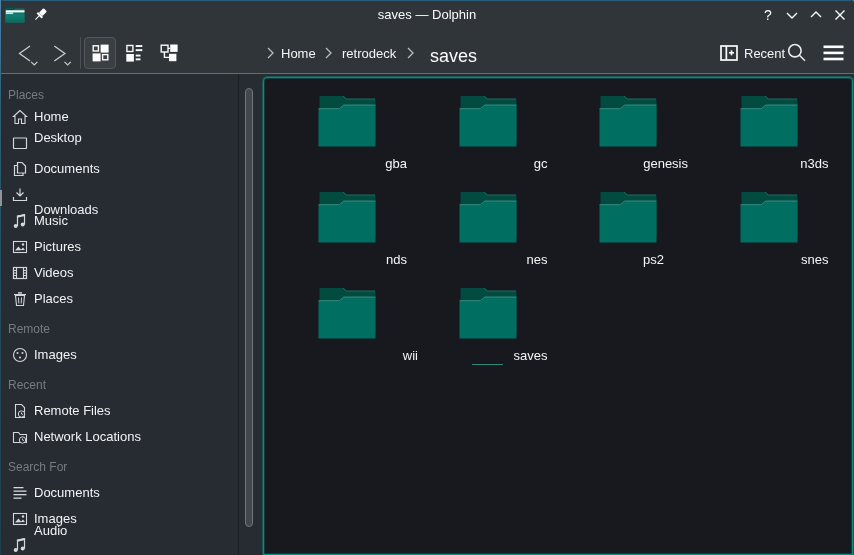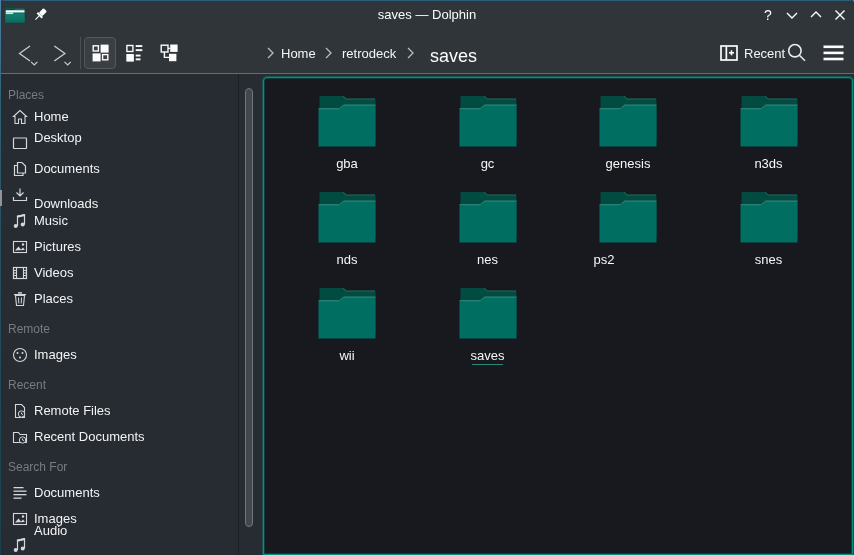--- a/index.html
+++ b/index.html
@@ -19,21 +19,21 @@
     text-align:center;color:#fcfcfc;font-size:13px;}
   .tbtn{position:absolute;color:#fcfcfc;}
   #sidebar{position:absolute;left:0;top:74px;width:263px;height:481px;background:#272b32;}
   #sidesep{position:absolute;left:238px;top:74px;width:1px;height:481px;background:#1d2022;}
   #sscroll{position:absolute;left:244.5px;top:88px;width:8px;height:439px;border-radius:4px;background:#42474c;border:1px solid #70767a;box-sizing:border-box;}
   .shead{position:absolute;left:8px;color:#767c82;font-size:12px;}
   .sitem{position:absolute;left:34px;color:#f2f3f4;font-size:13px;}
   .sicon{position:absolute;left:12px;width:16px;height:16px;}
   #view{position:absolute;left:263px;top:77px;width:590px;height:478px;
     background:#17191e;border:1px solid #00917f;border-radius:4px 4px 0 0;box-sizing:border-box;box-shadow:0 0 0 1px rgba(0,145,127,0.42), inset 0 0 0 0.5px rgba(0,145,127,0.6);}
-  .flabel{position:absolute;width:120px;text-align:center;color:#f5f6f6;font-size:13px;}
+  .flabel{position:absolute;width:120px;text-align:right;color:#f5f6f6;font-size:13px;}
   .ficon{position:absolute;width:58px;height:52px;}
   #xboxline{position:absolute;left:472px;top:364px;width:31px;height:1.2px;background:#2a877a;}
 </style>
 </head>
 <body>
 <div id="wall"></div>
 <div id="win">
   <div id="titlebar"></div>
   <div id="toolbar"></div>
   <div id="toolsep"></div>
@@ -155,21 +155,21 @@
       <div class="sitem" style="top:56px">Desktop</div>
       <svg class="sicon" style="top:87px" viewBox="0 0 16 16">
         <path d="M5.5,1.5 h4.5 l3.5,3.5 v7 h-8 z" fill="none" stroke="#d4d8da" stroke-width="1.2"></path>
         <path d="M5.5,4.5 h-3 v10 h8.5 v-2.5" fill="none" stroke="#d4d8da" stroke-width="1.2"></path>
       </svg>
       <div class="sitem" style="top:87px">Documents</div>
       <svg class="sicon" style="top:113px" viewBox="0 0 16 16">
         <path d="M8,1.5 L8,8.5 M4.5,5.5 L8,9 L11.5,5.5" stroke="#d4d8da" stroke-width="1.2" fill="none"></path>
         <path d="M1.5,10 L1.5,13.5 L14.5,13.5 L14.5,10" stroke="#d4d8da" stroke-width="1.2" fill="none"></path>
       </svg>
-      <div class="sitem" style="top:122px">Downloads</div>
+      <div class="sitem" style="top:128px">Downloads</div>
       <svg class="sicon" style="top:139px" viewBox="0 0 16 16">
         <path d="M5.5,13 L5.5,3.2 L12.5,1.7 L12.5,11.5" stroke="#d4d8da" stroke-width="1.2" fill="none"></path>
         <path d="M5,3.8 L13,2" stroke="#d4d8da" stroke-width="2"></path>
         <circle cx="3.7" cy="13" r="2" fill="#d4d8da"></circle>
         <circle cx="10.7" cy="11.5" r="2" fill="#d4d8da"></circle>
       </svg>
       <div class="sitem" style="top:139px">Music</div>
       <svg class="sicon" style="top:165px" viewBox="0 0 16 16">
         <rect x="1.5" y="2.5" width="13" height="11" fill="none" stroke="#d4d8da" stroke-width="1.1"></rect>
         <path d="M3,11.5 L6.5,7.5 L9,10.5 L11,8.5 L13,11 Z" fill="#d4d8da"></path>
@@ -202,21 +202,21 @@
         <path d="M3.5,1.5 h6 l3,3 v10 h-9 z" fill="none" stroke="#d4d8da" stroke-width="1.1"></path>
         <circle cx="9.5" cy="11" r="3.2" fill="#272b32" stroke="#d4d8da" stroke-width="1"></circle>
         <path d="M9.5,9.5 L9.5,11 L11,11.5" stroke="#d4d8da" stroke-width="1" fill="none"></path>
       </svg>
       <div class="sitem" style="top:329px">Remote Files</div>
       <svg class="sicon" style="top:355px" viewBox="0 0 16 16">
         <path d="M1.5,3.5 h5 l1.5,2 h6.5 v8 h-13 z" fill="none" stroke="#d4d8da" stroke-width="1.1"></path>
         <circle cx="10.5" cy="11" r="3.2" fill="#272b32" stroke="#d4d8da" stroke-width="1"></circle>
         <path d="M10.5,9.5 L10.5,11 L12,11.5" stroke="#d4d8da" stroke-width="1" fill="none"></path>
       </svg>
-      <div class="sitem" style="top:355px">Recent Documents</div>
+      <div class="sitem" style="top:355px">Network Locations</div>
       <div class="shead" style="top:386px">Search For</div>
       <svg class="sicon" style="top:411px" viewBox="0 0 16 16">
         <rect x="1.5" y="2" width="10" height="1.3" fill="#d4d8da"></rect>
         <rect x="1.5" y="5.5" width="13" height="1.3" fill="#d4d8da"></rect>
         <rect x="1.5" y="9" width="13" height="1.3" fill="#d4d8da"></rect>
         <rect x="1.5" y="12.5" width="8" height="1.3" fill="#d4d8da"></rect>
       </svg>
       <div class="sitem" style="top:411px">Documents</div>
       <svg class="sicon" style="top:437px" viewBox="0 0 16 16">
         <rect x="1.5" y="2.5" width="13" height="11" fill="none" stroke="#d4d8da" stroke-width="1.1"></rect>
@@ -261,18 +261,18 @@
     </svg><div class="flabel" style="left:708.5px;top:156px">n3ds</div><svg class="ficon" style="left:318px;top:190.5px" viewBox="0 0 58 52">
       <use href="#folder"></use>
     </svg><div class="flabel" style="left:287px;top:252px">nds</div><svg class="ficon" style="left:458.5px;top:190.5px" viewBox="0 0 58 52">
       <use href="#folder"></use>
     </svg><div class="flabel" style="left:427.5px;top:252px">nes</div><svg class="ficon" style="left:599px;top:190.5px" viewBox="0 0 58 52">
       <use href="#folder"></use>
     </svg><div class="flabel" style="left:544px;top:252px">ps2</div><svg class="ficon" style="left:739.5px;top:190.5px" viewBox="0 0 58 52">
       <use href="#folder"></use>
     </svg><div class="flabel" style="left:708.5px;top:252px">snes</div><svg class="ficon" style="left:318px;top:286.5px" viewBox="0 0 58 52">
       <use href="#folder"></use>
-    </svg><div class="flabel" style="left:287px;top:348px">wii</div><svg class="ficon" style="left:458.5px;top:286.5px" viewBox="0 0 58 52">
+    </svg><div class="flabel" style="left:298px;top:348px">wii</div><svg class="ficon" style="left:458.5px;top:286.5px" viewBox="0 0 58 52">
       <use href="#folder"></use>
     </svg><div class="flabel" style="left:427.5px;top:348px">saves</div></div>
 <div id="topstrip"></div>
 <div id="leftstrip"></div>
 <div id="leftblob"></div>
 
 </body></html>

